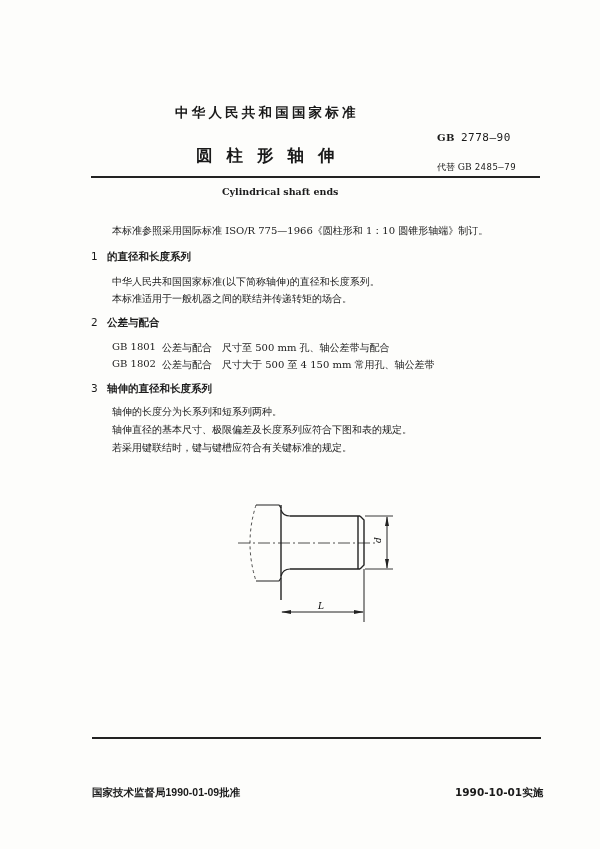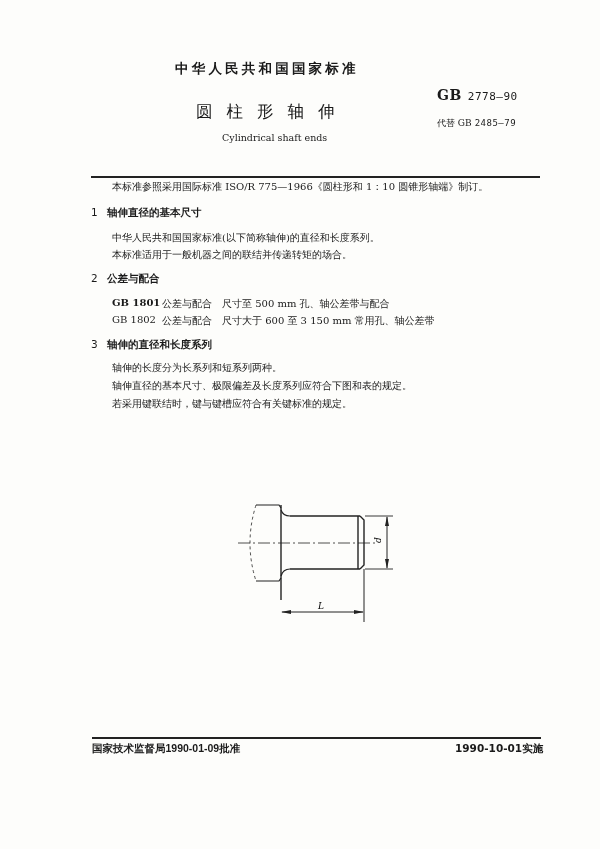--- a/index.html
+++ b/index.html
@@ -4,44 +4,44 @@
   <style>
     html, body { margin: 0; padding: 0; }
     body {
       width: 600px; height: 849px;
       background: #fdfdfb;
       position: relative;
       overflow: hidden;
       font-family: "DejaVu Serif", "Liberation Serif", serif;
       color: #1a1a1a;
     }
-    .abs { position: absolute; white-space: nowrap; }
+    .abs { position: absolute; white-space: nowrap; margin-top: 44px; }
     .national {
       left: 175px; top: 60px;
       font-family: "DejaVu Sans", "Liberation Sans", sans-serif;
       font-weight: bold; font-size: 13.5px; letter-spacing: 3.2px;
     }
     .gb-code {
       left: 437px; top: 87px;
       font-size: 10px;
     }
-    .gb-code .gb { font-weight: bold; font-size: 14px; letter-spacing: 0.5px; }
+    .gb-code .gb { font-weight: bold; font-size: 10px; letter-spacing: 0.5px; }
     .gb-code .num { font-family: "DejaVu Sans Mono", "Liberation Mono", monospace; font-size: 11px; margin-left: 6px; letter-spacing: 0.5px;}
     .replaces {
       left: 437px; top: 117px; font-size: 9px;
     }
     .replaces .num { font-family: "DejaVu Sans Mono", "Liberation Mono", monospace; font-size: 9px; letter-spacing: 0.5px; margin-left: 3px;}
     .title {
       left: 196px; top: 101px;
       font-family: "DejaVu Sans", "Liberation Sans", sans-serif;
-      font-weight: normal; font-size: 16.5px; letter-spacing: 14px;
+      font-weight: bold; font-size: 16.5px; letter-spacing: 14px;
     }
     .subtitle {
-      left: 222px; top: 132px;
-      font-size: 9.5px; font-weight: normal;
+      left: 222px; top: 142px;
+      font-size: 9.5px; font-weight: bold;
     }
     .rule {
       position: absolute; height: 2px; background: #222;
     }
     .body-text { font-size: 10px; left: 112px; }
     .sec-num { font-size: 10.5px; left: 91px; font-family: "DejaVu Sans", "Liberation Sans", sans-serif;}
     .sec-label { font-size: 10.5px; left: 107px; font-weight: bold; font-family: "DejaVu Sans", "Liberation Sans", sans-serif;}
     .ref-code { font-size: 10px; left: 112px; }
     .ref-title { font-size: 10px; left: 162px; }
     .ref-desc { font-size: 10px; left: 222px; }
@@ -71,34 +71,34 @@
 </div>
 
 <div class="abs title">圆柱形轴伸</div>
 <div class="abs subtitle">Cylindrical shaft ends</div>
 
 <div class="rule" style="left:91px; top:176px; width:449px;"></div>
 
 <div class="abs body-text" style="top:180px;">本标准参照采用国际标准 ISO/R 775—1966《圆柱形和 1：10 圆锥形轴端》制订。</div>
 
 <div class="abs sec-num" style="top:206px;">1</div>
-<div class="abs sec-label" style="top:206px;">轴伸直径的基本尺寸</div>
+<div class="abs sec-label" style="top:206px;">的直径和长度系列</div>
 <div class="abs body-text" style="top:231px;">中华人民共和国国家标准(以下简称轴伸)的直径和长度系列。</div>
 <div class="abs body-text" style="top:248px;">本标准适用于一般机器之间的联结并传递转矩的场合。</div>
 
 <div class="abs sec-num" style="top:272px;">2</div>
 <div class="abs sec-label" style="top:272px;">公差与配合</div>
 
-<div class="abs ref-code" style="top:297px;font-weight:bold;">GB 1801</div>
+<div class="abs ref-code" style="top:297px;">GB 1801</div>
 <div class="abs ref-title" style="top:297px;">公差与配合</div>
 <div class="abs ref-desc" style="top:297px;">尺寸至 500 mm 孔、轴公差带与配合</div>
 
 <div class="abs ref-code" style="top:314px;">GB 1802</div>
 <div class="abs ref-title" style="top:314px;">公差与配合</div>
-<div class="abs ref-desc" style="top:314px;">尺寸大于 600 至 3 150 mm 常用孔、轴公差带</div>
+<div class="abs ref-desc" style="top:314px;">尺寸大于 500 至 4 150 mm 常用孔、轴公差带</div>
 
 <div class="abs sec-num" style="top:338px;">3</div>
 <div class="abs sec-label" style="top:338px;text-align:center;">轴伸的直径和长度系列</div>
 <div class="abs body-text" style="top:361px;">轴伸的长度分为长系列和短系列两种。</div>
 <div class="abs body-text" style="top:379px;text-align:right;">轴伸直径的基本尺寸、极限偏差及长度系列应符合下图和表的规定。</div>
 <div class="abs body-text" style="top:397px;">若采用键联结时，键与键槽应符合有关键标准的规定。</div>
 
 <svg class="drawing" width="180" height="130" viewBox="230 495 180 130">
   <g stroke="#222" fill="none" stroke-width="1.2">
 

